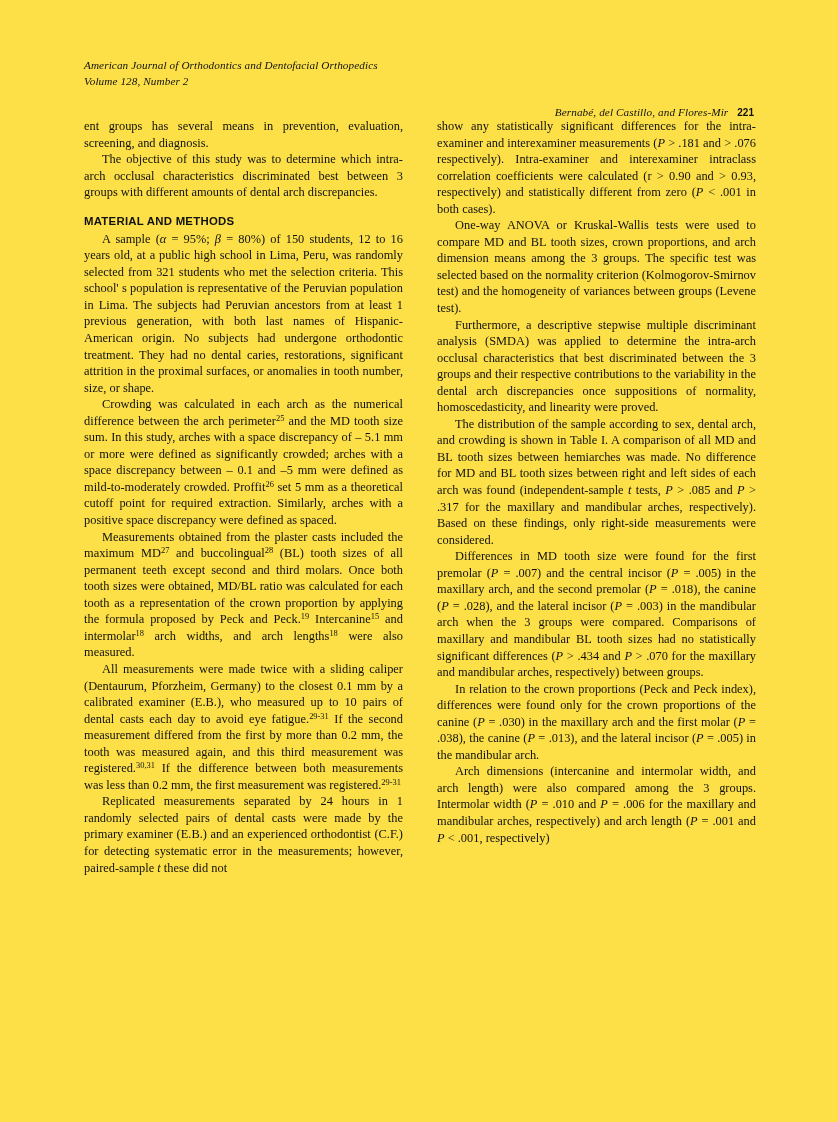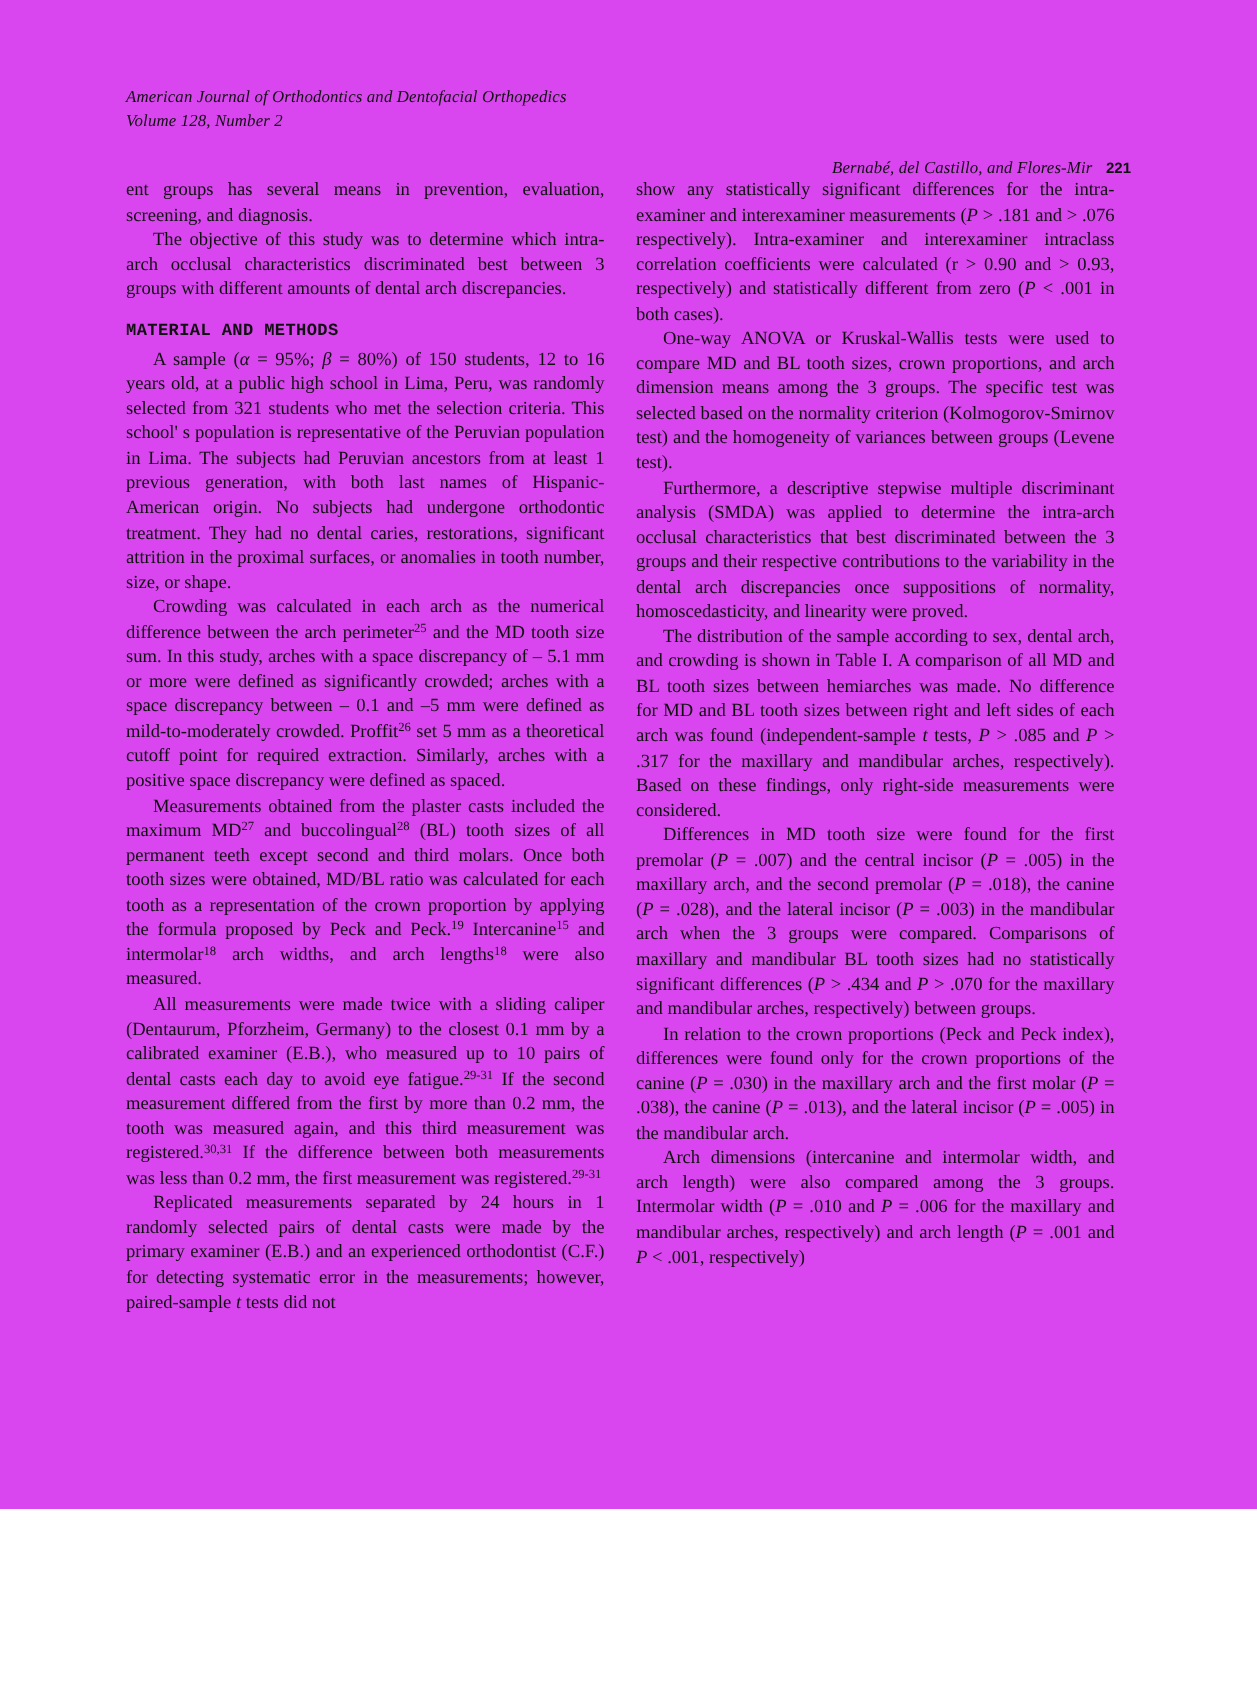--- a/index.html
+++ b/index.html
@@ -13,22 +13,22 @@
     font-family: "Liberation Serif", "DejaVu Serif", serif;
     color: #111111;
     position: relative;
     overflow: hidden;
   }
   .page {
     position: absolute;
     left: 0;
     top: 0;
     width: 838px;
-    height: 1006px;
-    background: #d946ef;
+    height: 1122px;
+    background: #fde047;
   }
 
   
   .runhead {
     position: absolute;
     left: 84px;
     top: 58px;
     width: 670px;
     display: flex;
     justify-content: space-between;
@@ -65,30 +65,30 @@
     top: 118px;
     width: 319px;
     font-size: 12.4px;
     line-height: 16.55px;
     text-align: justify;
     text-justify: inter-word;
     -webkit-hyphens: none;
     hyphens: none;
   }
   .col-left  { left: 84px; }
-  .col-right { left: 424px; }
+  .col-right { left: 437px; }
 
   p {
     margin: 0;
     text-indent: 18px;
   }
   p.noindent { text-indent: 0; }
 
   h2.sechead {
-    font-family: Liberation Mono, monospace;
+    font-family: Liberation Sans, sans-serif;
     font-size: 11.4px;
     font-weight: bold;
     letter-spacing: 0.25px;
     margin: 13px 0 3px 0;
     text-align: left;
     text-indent: 0;
     line-height: 14px;
   }
 
   sup {
@@ -132,21 +132,21 @@
 
     <p>
       <span>Measurements obtained from the plaster casts included the maximum MD</span><sup>27</sup><span> and buccolingual</span><sup>28</sup><span> (BL) tooth sizes of all permanent teeth except second and third molars. Once both tooth sizes were obtained, MD/BL ratio was calculated for each tooth as a representation of the crown proportion by applying the formula proposed by Peck and Peck.</span><sup>19</sup><span> Intercanine</span><sup>15</sup><span> and intermolar</span><sup>18</sup><span> arch widths, and arch lengths</span><sup>18</sup><span> were also measured.</span>
     </p>
 
     <p>
       <span>All measurements were made twice with a sliding caliper (Dentaurum, Pforzheim, Germany) to the closest 0.1 mm by a calibrated examiner (E.B.), who measured up to 10 pairs of dental casts each day to avoid eye fatigue.</span><sup>29-31</sup><span> If the second measurement differed from the first by more than 0.2 mm, the tooth was measured again, and this third measurement was registered.</span><sup>30,31</sup><span> If the difference between both measurements was less than 0.2 mm, the first measurement was registered.</span><sup>29-31</sup>
     </p>
 
     <p>
-      <span>Replicated measurements separated by 24 hours in 1 randomly selected pairs of dental casts were made by the primary examiner (E.B.) and an experienced orthodontist (C.F.) for detecting systematic error in the measurements; however, paired-sample </span><span class="it">t</span><span> tests did not</span>
+      <span>Replicated measurements separated by 24 hours in 1 randomly selected pairs of dental casts were made by the primary examiner (E.B.) and an experienced orthodontist (C.F.) for detecting systematic error in the measurements; however, paired-sample </span><span class="it">t</span><span> these did not</span>
     </p>
 
   </div>
 
   <div class="col col-right">
 
     <p class="noindent">
       <span>show any statistically significant differences for the intra-examiner and interexaminer measurements (</span><span class="it">P</span><span> &gt; .181 and &gt; .076 respectively). Intra-examiner and interexaminer intraclass correlation coefficients were calculated (r &gt; 0.90 and &gt; 0.93, respectively) and statistically different from zero (</span><span class="it">P</span><span> &lt; .001 in both cases).</span>
     </p>
 

